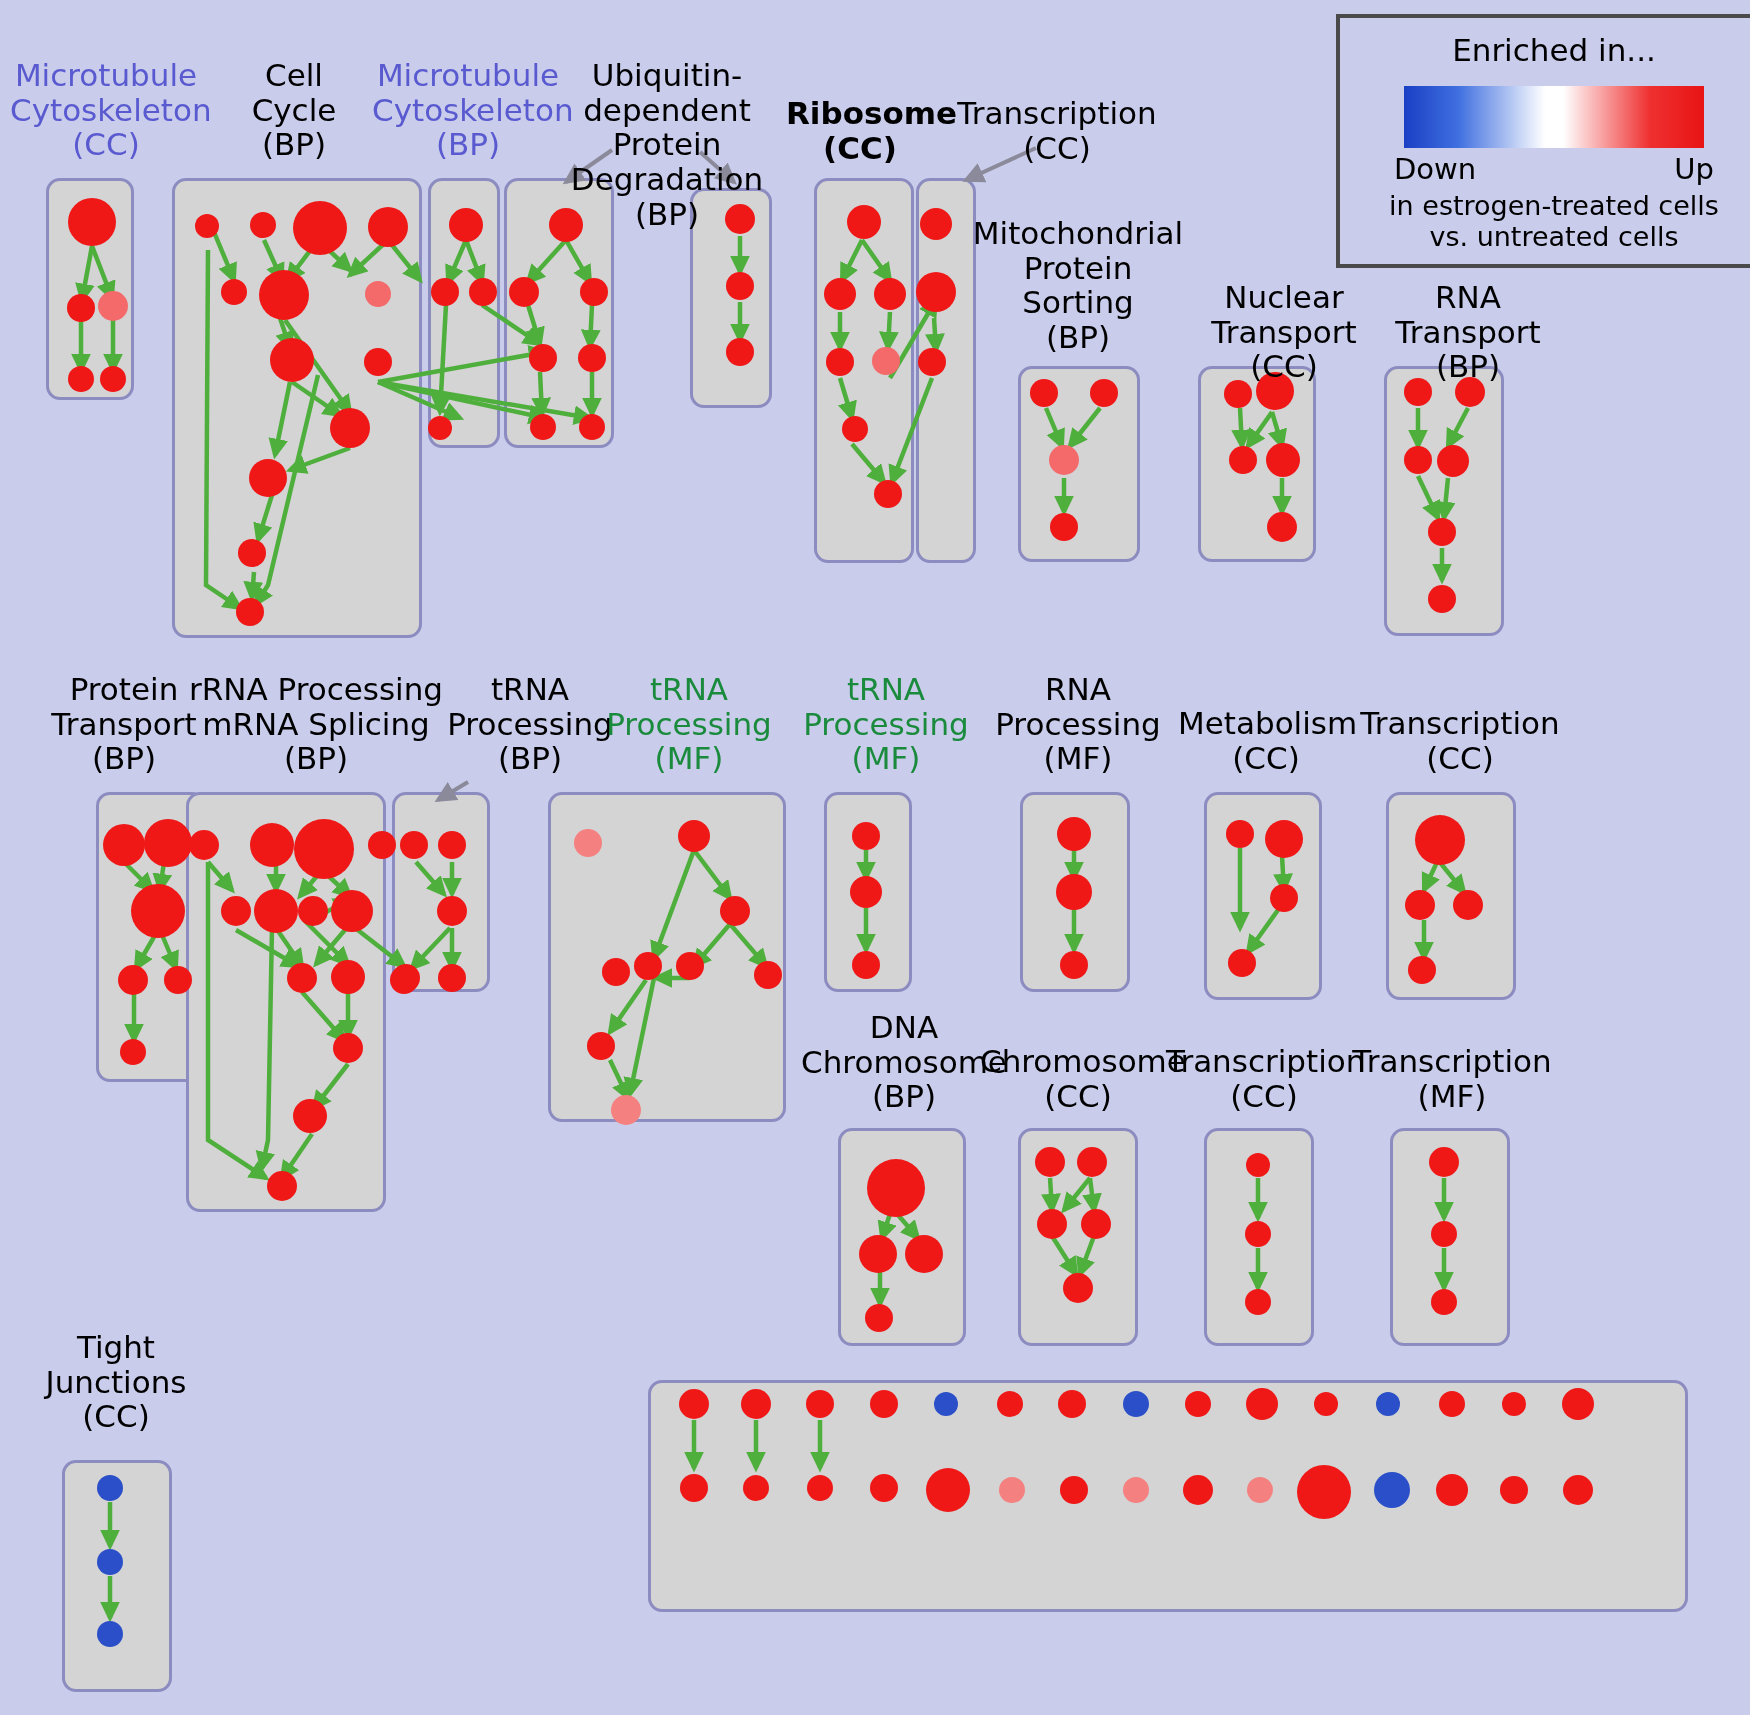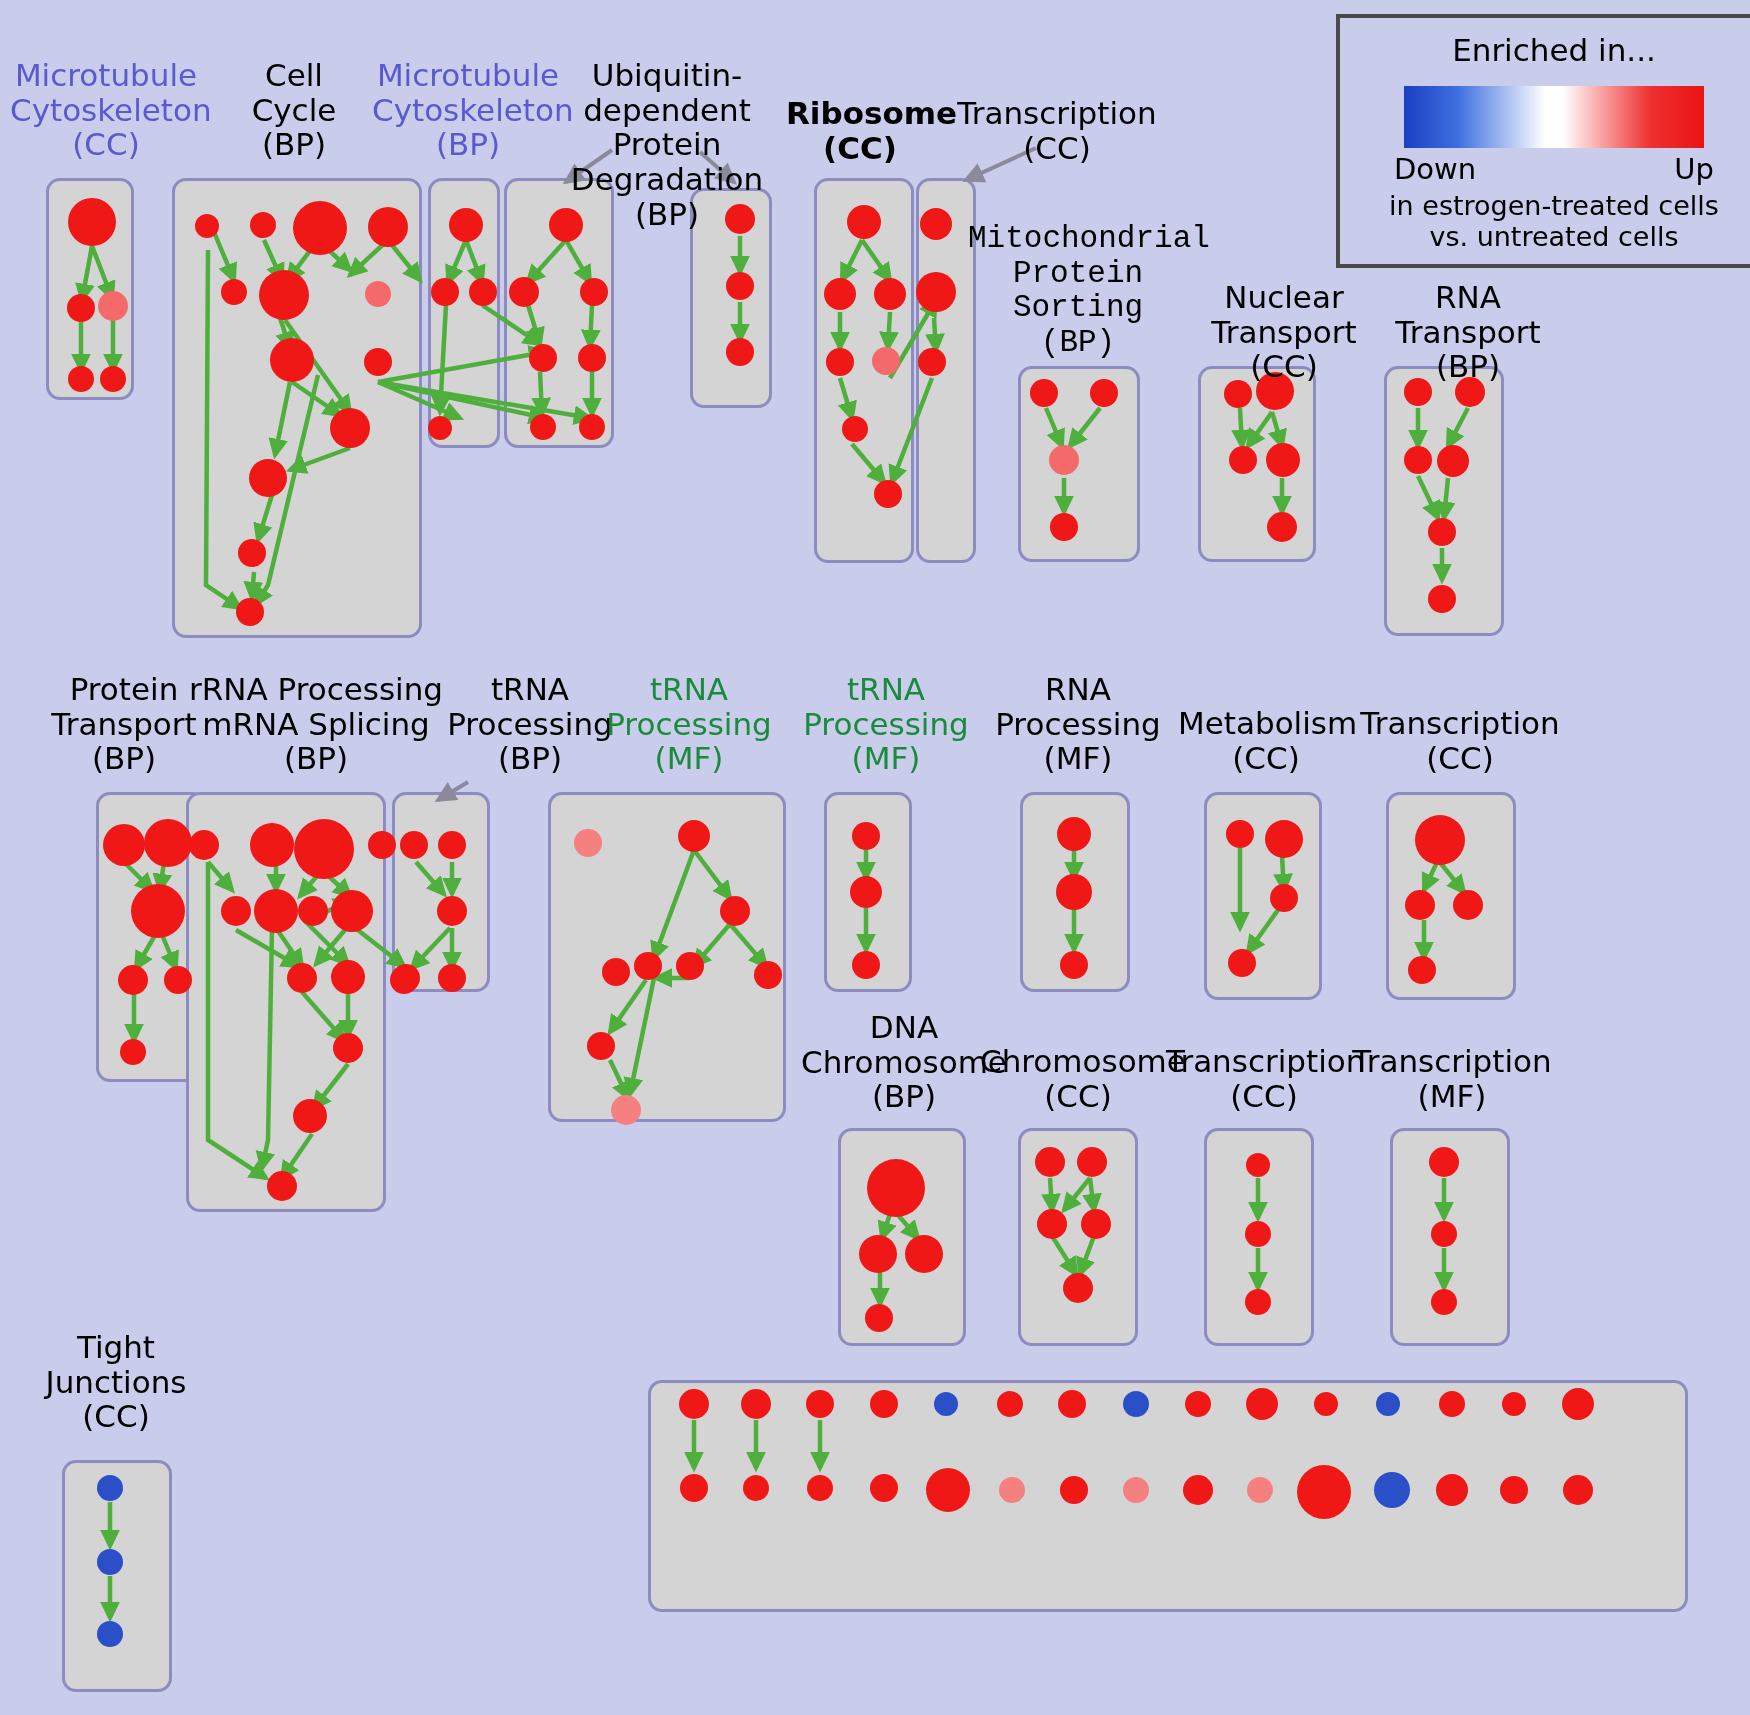--- a/index.html
+++ b/index.html
@@ -445,21 +445,21 @@
 (BP)</div>
   <div class="label" style="left:570px;top:58px;width:194px;">Ubiquitin-
 dependent
 Protein
 Degradation
 (BP)</div>
   <div class="label" style="left:786px;top:96px;width:148px;font-weight:bold;">Ribosome
 (CC)</div>
   <div class="label" style="left:952px;top:96px;width:210px;">Transcription
 (CC)</div>
-  <div class="label" style="left:968px;top:222px;width:220px;font-family:Liberation Mono, monospace;">Mitochondrial
+  <div class="label" style="left:968px;top:216px;width:220px;">Mitochondrial
 Protein
 Sorting
 (BP)</div>
   <div class="label" style="left:1196px;top:280px;width:176px;">Nuclear
 Transport
 (CC)</div>
   <div class="label" style="left:1378px;top:280px;width:180px;">RNA
 Transport
 (BP)</div>
 

